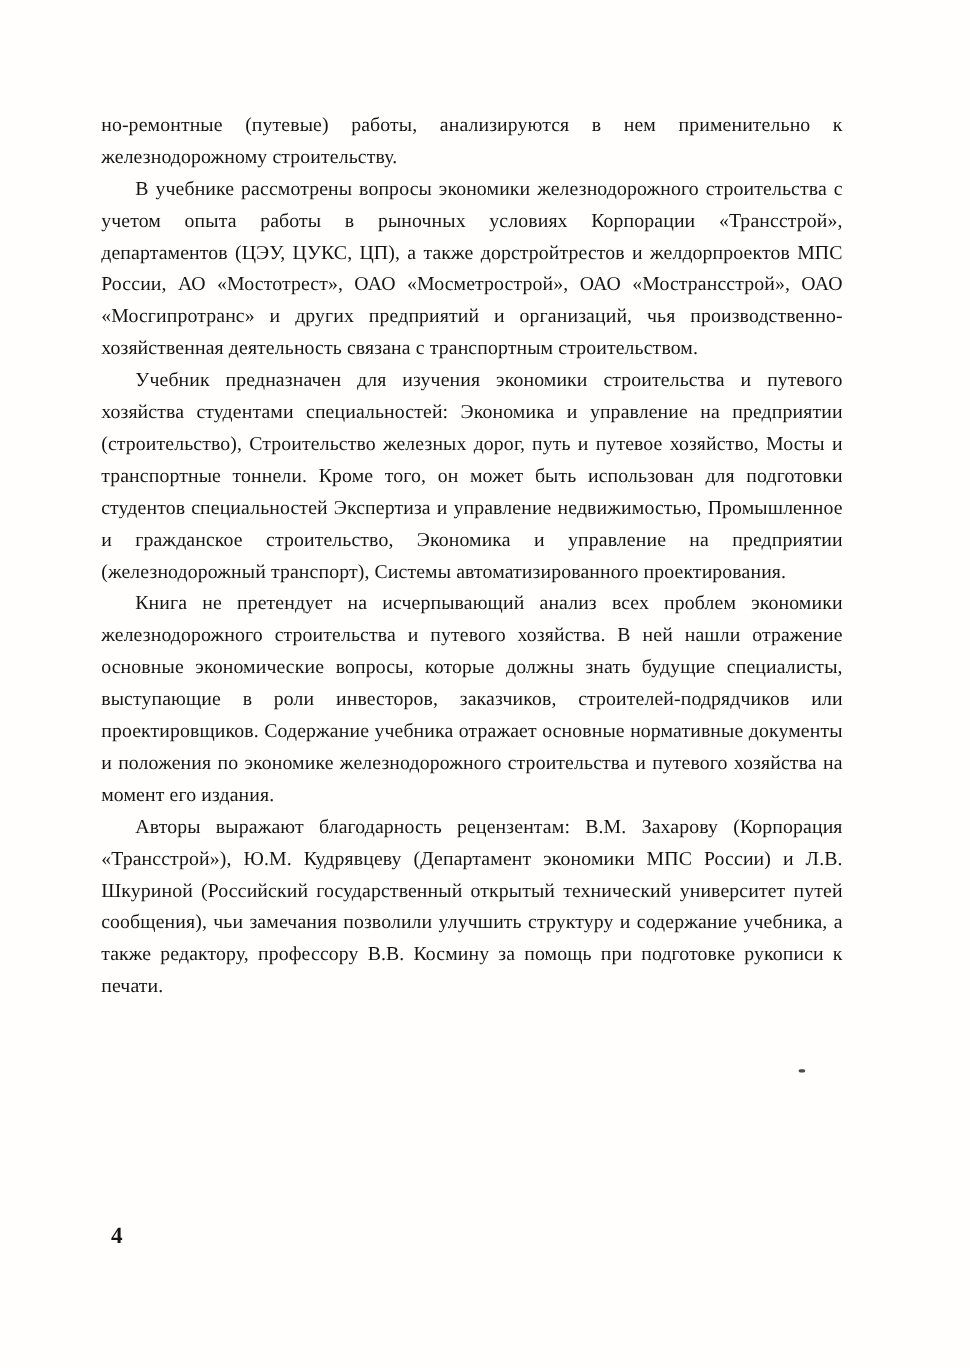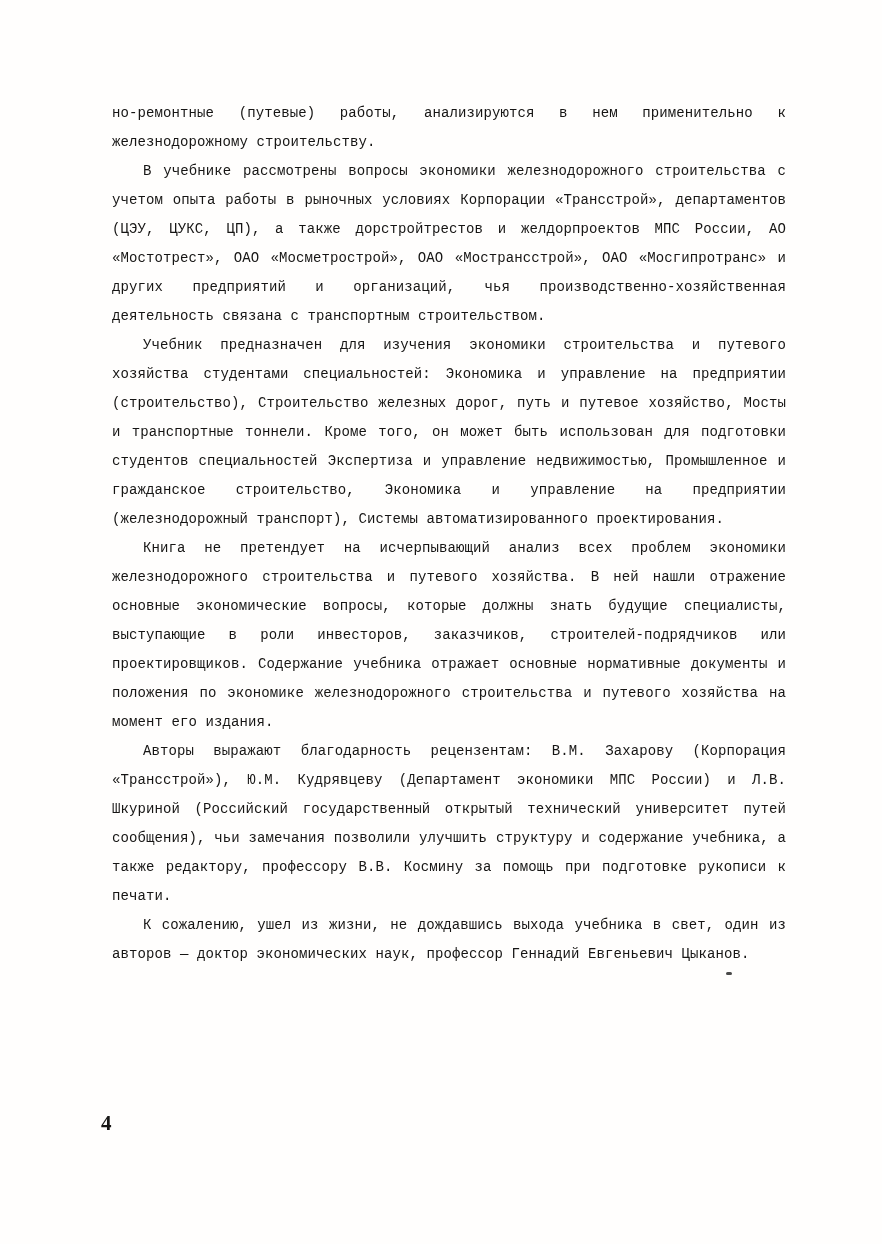--- a/index.html
+++ b/index.html
@@ -16,29 +16,28 @@
   }
   .page {
     position: absolute;
     left: 0; top: 0;
     width: 882px;
     height: 1244px;
     background: #fffefd;
   }
   .text-block {
     position: absolute;
-    left: 112px;
+    left: 92px;
     top: 99px;
     width: 674px;
     color: #161514;
-    font-size: 14px;
+    font-size: 18px;
     line-height: 29px;
     text-align: justify;
     letter-spacing: 0.1px;
-    font-family: Liberation Mono, monospace;
   }
   .para {
     margin: 0;
     padding: 0;
     text-indent: 31px;
   }
   .para.continuation {
     text-indent: 0;
   }
   .page-number {
@@ -63,19 +62,18 @@
 </head>
 <body>
 
 <div class="page">
   <div class="text-block">
     <p class="para continuation">но-ремонтные (путевые) работы, анализируются в нем применительно к железнодорожному строительству.</p>
     <p class="para">В учебнике рассмотрены вопросы экономики железнодорожного строительства с учетом опыта работы в рыночных условиях Корпорации «Трансстрой», департаментов (ЦЭУ, ЦУКС, ЦП), а также дорстройтрестов и желдорпроектов МПС России, АО «Мостотрест», ОАО «Мосметрострой», ОАО «Мострансстрой», ОАО «Мосгипротранс» и других предприятий и организаций, чья производственно-хозяйственная деятельность связана с транспортным строительством.</p>
     <p class="para">Учебник предназначен для изучения экономики строительства и путевого хозяйства студентами специальностей: Экономика и управление на предприятии (строительство), Строительство железных дорог, путь и путевое хозяйство, Мосты и транспортные тоннели. Кроме того, он может быть использован для подготовки студентов специальностей Экспертиза и управление недвижимостью, Промышленное и гражданское строительство, Экономика и управление на предприятии (железнодорожный транспорт), Системы автоматизированного проектирования.</p>
     <p class="para">Книга не претендует на исчерпывающий анализ всех проблем экономики железнодорожного строительства и путевого хозяйства. В ней нашли отражение основные экономические вопросы, которые должны знать будущие специалисты, выступающие в роли инвесторов, заказчиков, строителей-подрядчиков или проектировщиков. Содержание учебника отражает основные нормативные документы и положения по экономике железнодорожного строительства и путевого хозяйства на момент его издания.</p>
     <p class="para">Авторы выражают благодарность рецензентам: В.М. Захарову (Корпорация «Трансстрой»), Ю.М. Кудрявцеву (Департамент экономики МПС России) и Л.В. Шкуриной (Российский государственный открытый технический университет путей сообщения), чьи замечания позволили улучшить структуру и содержание учебника, а также редактору, профессору В.В. Космину за помощь при подготовке рукописи к печати.</p>
-    <p class="para">К сожалению, ушел из жизни, не дождавшись выхода учебника в свет, один из авторов — доктор экономических наук, профессор Геннадий Евгеньевич Цыканов.</p>
   </div>
 
   <div class="page-number">4</div>
 
   <div class="scan-speck"></div>
 </div>
 
 </body></html>

